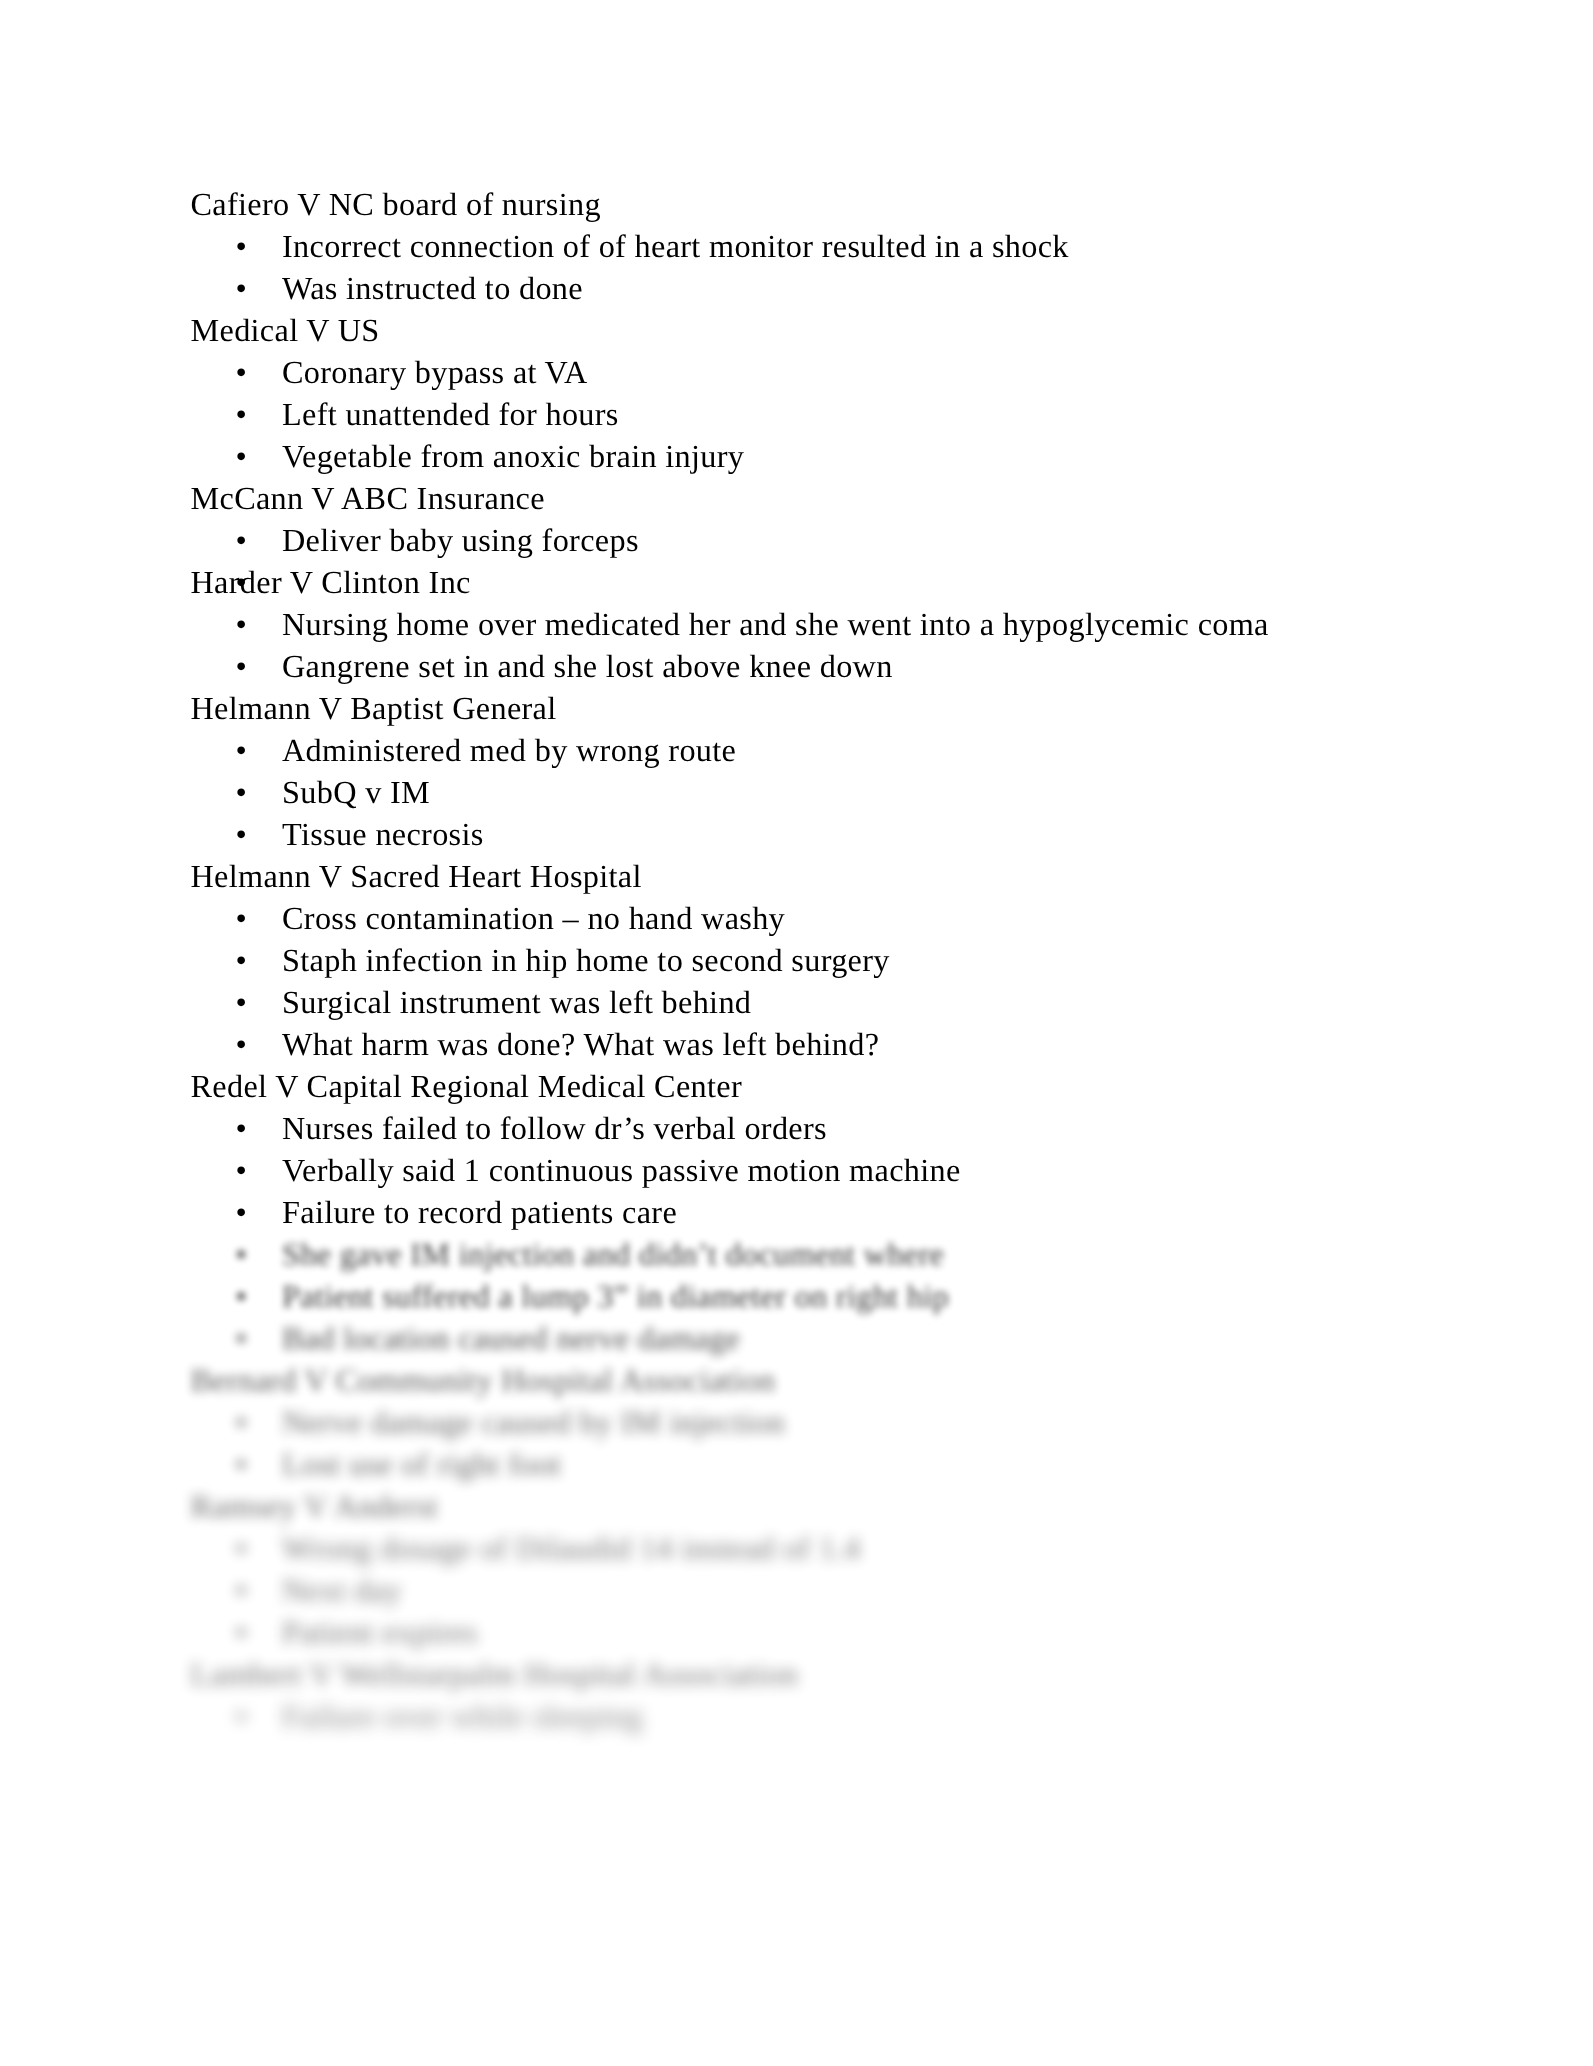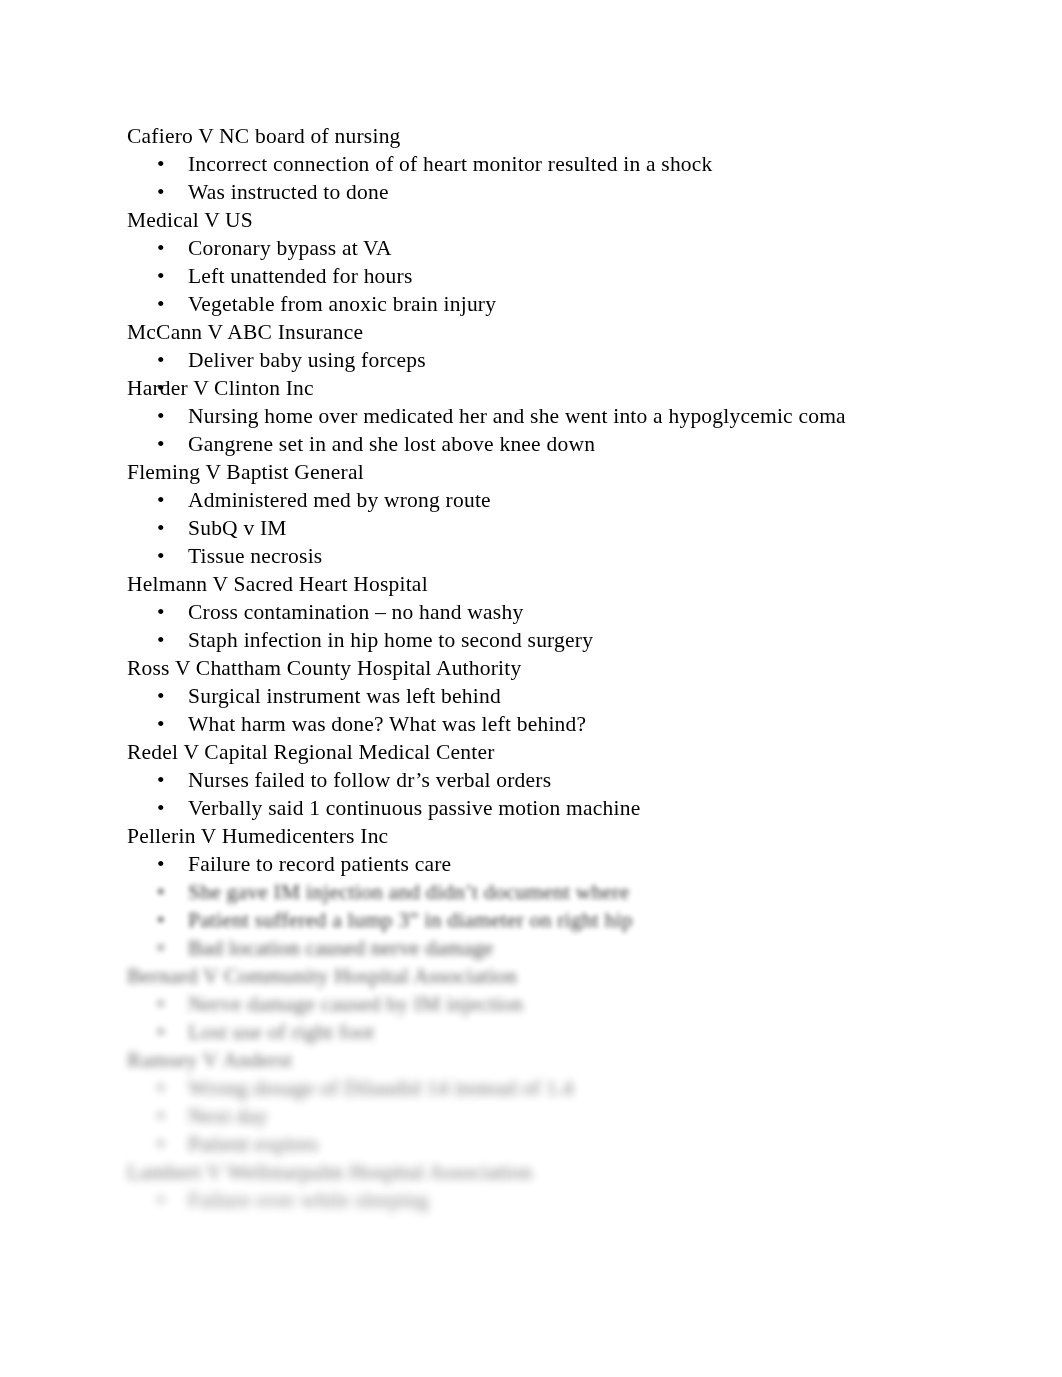--- a/index.html
+++ b/index.html
@@ -115,54 +115,52 @@
 
     <div class="case-block">
       <div class="case-heading">Harder V Clinton Inc</div>
       <ul class="bullet-list">
         <li class="bullet-item"><span class="bullet-glyph">•</span><span>Nursing home over medicated her and she went into a hypoglycemic coma</span></li>
         <li class="bullet-item"><span class="bullet-glyph">•</span><span>Gangrene set in and she lost above knee down</span></li>
       </ul>
     </div>
 
     <div class="case-block">
-      <div class="case-heading">Fleming V Baptist General</div>
+      <div class="case-heading">Helmann V Baptist General</div>
       <ul class="bullet-list">
         <li class="bullet-item"><span class="bullet-glyph">•</span><span>Administered med by wrong route</span></li>
         <li class="bullet-item"><span class="bullet-glyph">•</span><span>SubQ v IM</span></li>
         <li class="bullet-item"><span class="bullet-glyph">•</span><span>Tissue necrosis</span></li>
       </ul>
     </div>
 
     <div class="case-block">
       <div class="case-heading">Helmann V Sacred Heart Hospital</div>
       <ul class="bullet-list">
         <li class="bullet-item"><span class="bullet-glyph">•</span><span>Cross contamination – no hand washy</span></li>
         <li class="bullet-item"><span class="bullet-glyph">•</span><span>Staph infection in hip home to second surgery</span></li>
       </ul>
     </div>
 
     <div class="case-block">
-      <div class="case-heading">Ross V Chattham County Hospital Authority</div>
       <ul class="bullet-list">
         <li class="bullet-item"><span class="bullet-glyph">•</span><span>Surgical instrument was left behind</span></li>
         <li class="bullet-item"><span class="bullet-glyph">•</span><span>What harm was done? What was left behind?</span></li>
       </ul>
     </div>
 
     <div class="case-block">
       <div class="case-heading">Redel V Capital Regional Medical Center</div>
       <ul class="bullet-list">
         <li class="bullet-item"><span class="bullet-glyph">•</span><span>Nurses failed to follow dr’s verbal orders</span></li>
         <li class="bullet-item"><span class="bullet-glyph">•</span><span>Verbally said 1 continuous passive motion machine</span></li>
       </ul>
     </div>
 
     <div class="case-block">
-      <div class="case-heading">Pellerin V Humedicenters Inc</div>
       <ul class="bullet-list">
         <li class="bullet-item"><span class="bullet-glyph">•</span><span>Failure to record patients care</span></li>
         <li class="bullet-item blur-1 blurred"><span class="bullet-glyph">•</span><span>She gave IM injection and didn’t document where</span></li>
         <li class="bullet-item blur-1 blurred"><span class="bullet-glyph">•</span><span>Patient suffered a lump 3” in diameter on right hip</span></li>
         <li class="bullet-item blur-2 blurred"><span class="bullet-glyph">•</span><span>Bad location caused nerve damage</span></li>
       </ul>
     </div>
 
     <div class="case-block blurred">
       <div class="case-heading blur-2">Bernard V Community Hospital Association</div>

